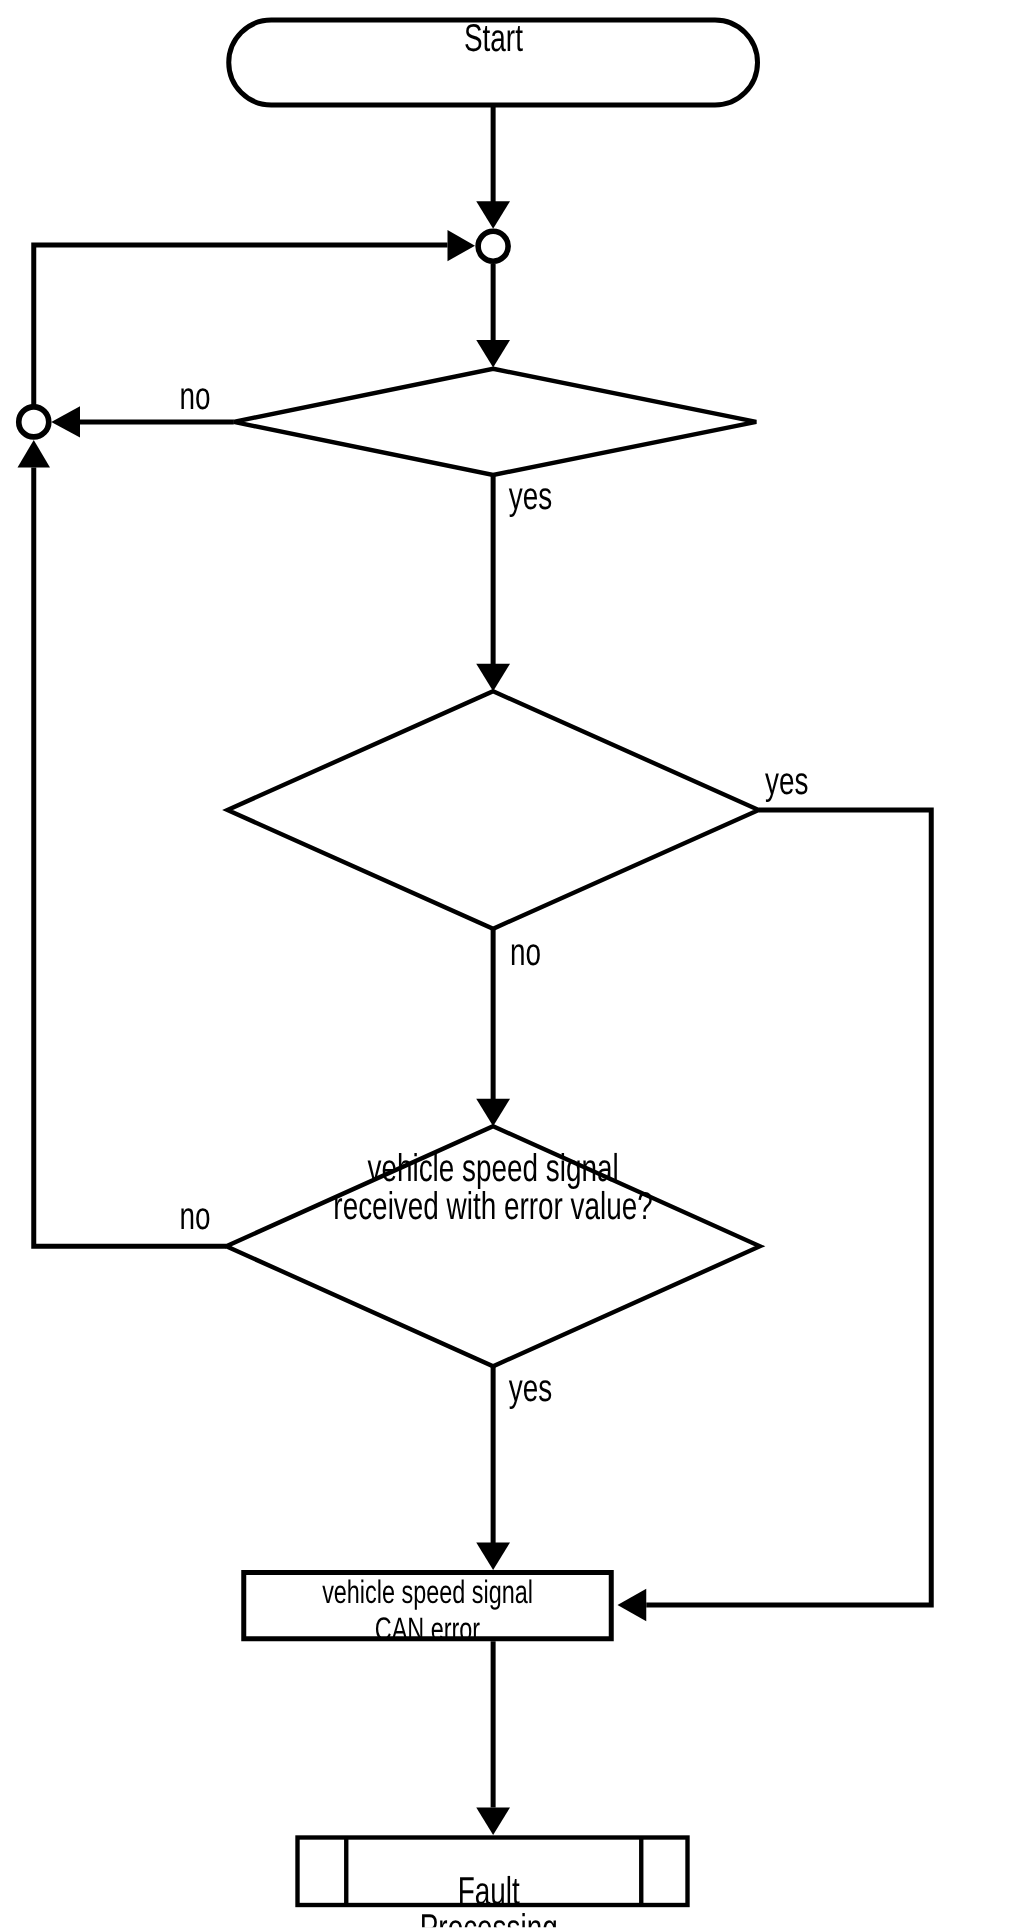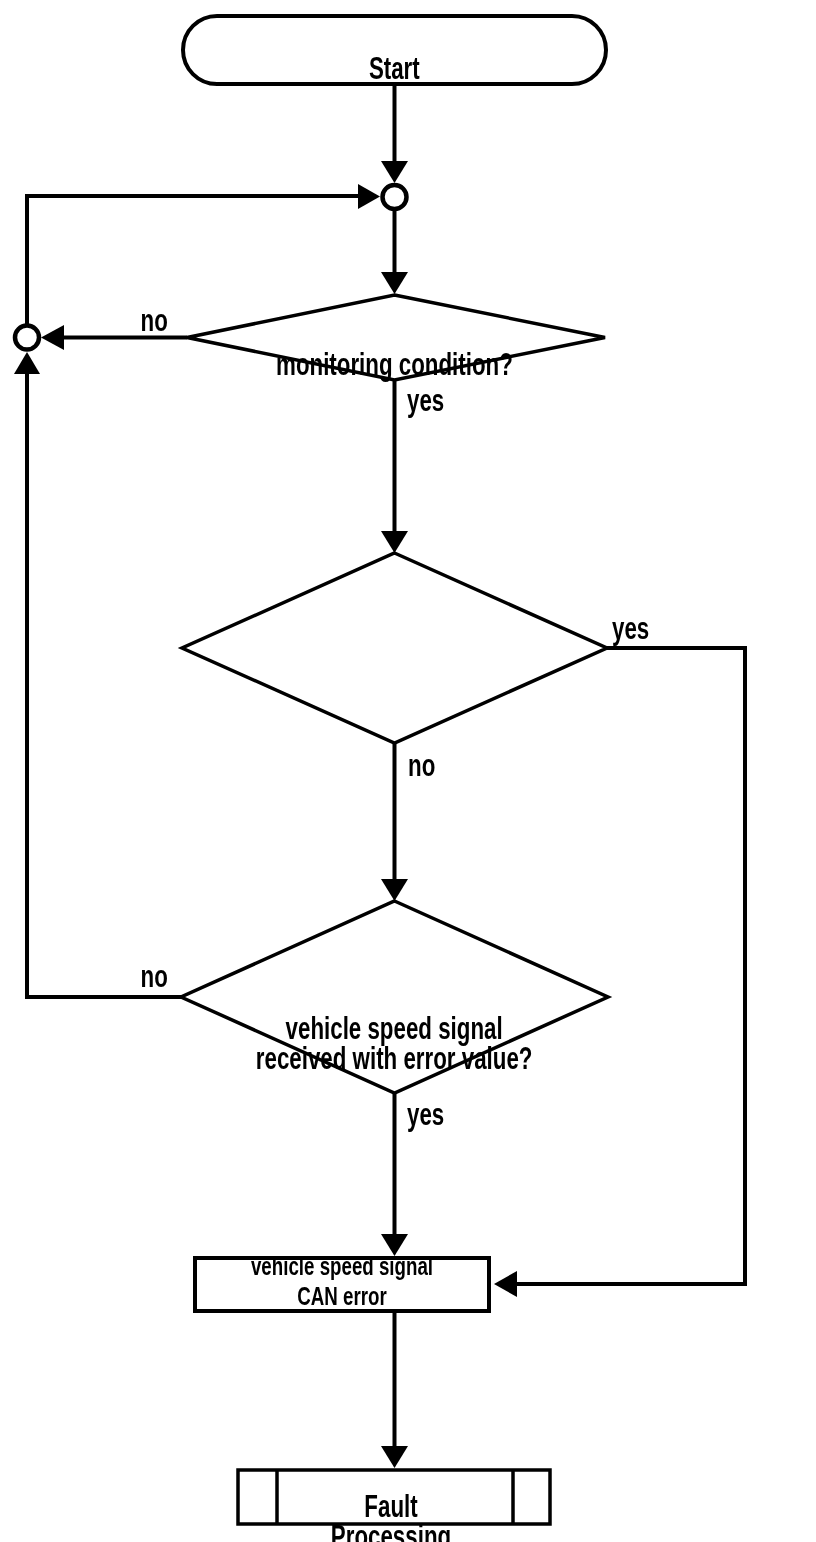--- a/index.html
+++ b/index.html
@@ -10,25 +10,24 @@
     background: var(--bg, #ffffff);
     color: var(--stroke, #000000);
     font-family: "Liberation Sans", sans-serif;
     overflow: hidden;
   }
   .canvas svg { position: absolute; left: 0; top: 0; }
 
   .label {
     position: absolute;
     display: flex;
-    align-items: flex-end;
+    align-items: flex-start;
     justify-content: center;
     text-align: center;
     pointer-events: none;
-    font-weight: bold;
   }
   .label > span {
     display: block;
     white-space: pre-line;
     font-size: 31px;
     line-height: 30px;
     transform: scaleX(0.72);
     transform-origin: center center;
   }
   .label.small > span { font-size: 26px; }
@@ -102,23 +101,20 @@
     <polygon points="381,1446 408,1446 394.5,1468" fill="currentColor" stroke="none"></polygon>
 
     <rect x="238" y="1470" width="312" height="54" stroke-width="3.5" fill="#ffffff"></rect>
     <line x1="277" y1="1470" x2="277" y2="1524" stroke-width="3.5"></line>
     <line x1="513" y1="1470" x2="513" y2="1524" stroke-width="3.5"></line>
   </svg>
 
   <div class="label" id="lbl-start">
     <span>Start</span>
   </div>
-  <div class="label" id="lbl-monitoring">
-    <span>monitoring condition?</span>
-  </div>
   <div class="label" id="lbl-speederror">
     <span>vehicle speed signal
 received with error value?</span>
   </div>
   <div class="label small" id="lbl-canerror">
     <span>vehicle speed signal CAN error</span>
   </div>
   <div class="label" id="lbl-fault">
     <span>Fault Processing</span>
   </div>

